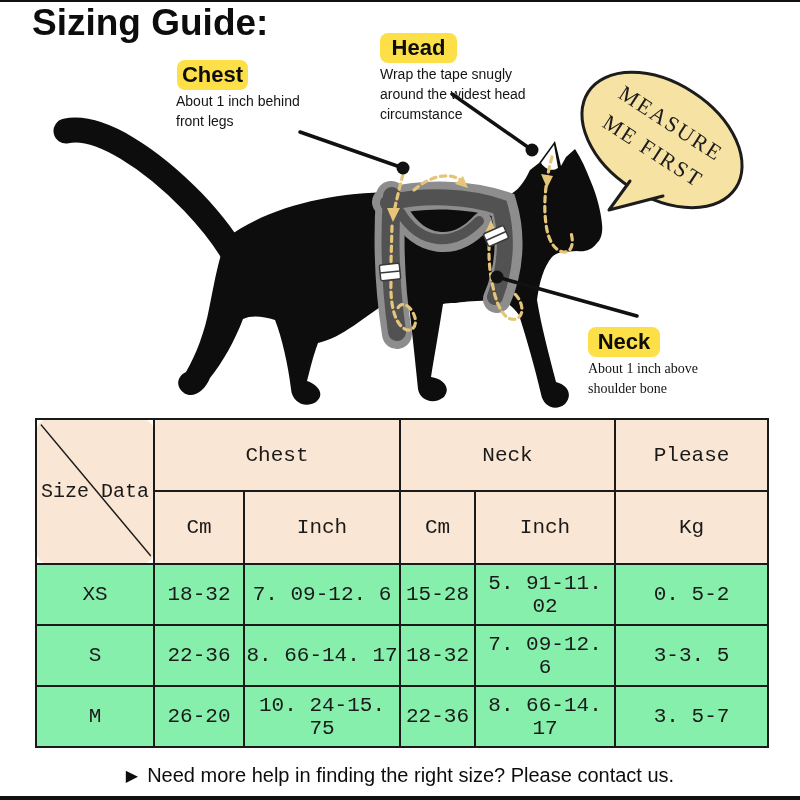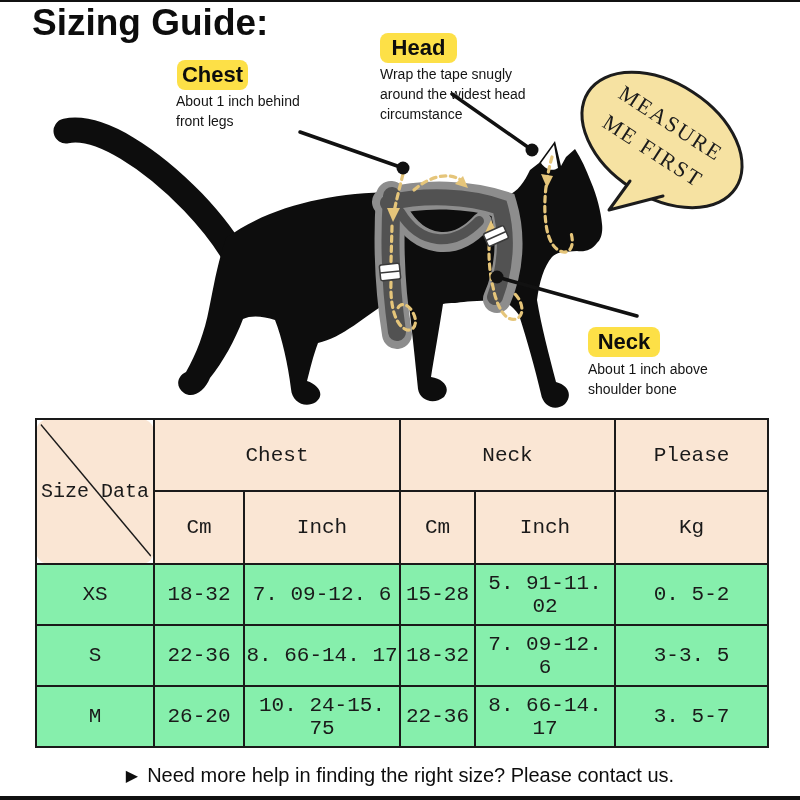--- a/index.html
+++ b/index.html
@@ -21,21 +21,21 @@
   }
   #chip-chest{left:177px;top:60px;width:71px;}
   #chip-head{left:380px;top:33px;width:77px;}
   #chip-neck{left:588px;top:327px;width:72px;}
   .note{
     position:absolute;font-size:14px;line-height:20px;color:#141414;
     white-space:pre-line;
   }
   #note-chest{left:176px;top:91px;}
   #note-head{left:380px;top:64px;}
-  #note-neck{left:588px;top:359px;}
+  #note-neck{left:588px;top:359px;font-family:Liberation Serif, serif;}
   #bubble-text{
     position:absolute;left:588px;top:104px;width:148px;text-align:center;
     transform:rotate(33deg);transform-origin:50% 50%;
     font-family:"Liberation Serif", serif;font-size:22px;line-height:33px;
     letter-spacing:2px;color:#1c1c1c;white-space:pre-line;
   }
   #size-table{
     position:absolute;left:35px;top:418px;width:732px;
     border-collapse:collapse;table-layout:fixed;
     font-family:"Liberation Mono", monospace;font-size:21px;color:#1a1a1a;

